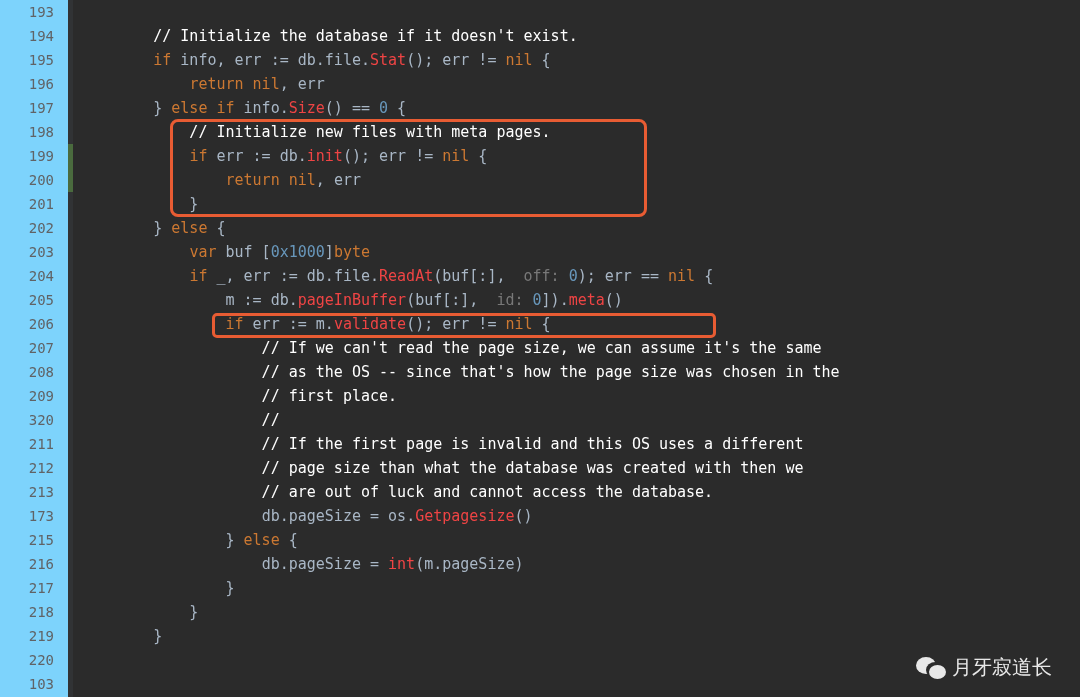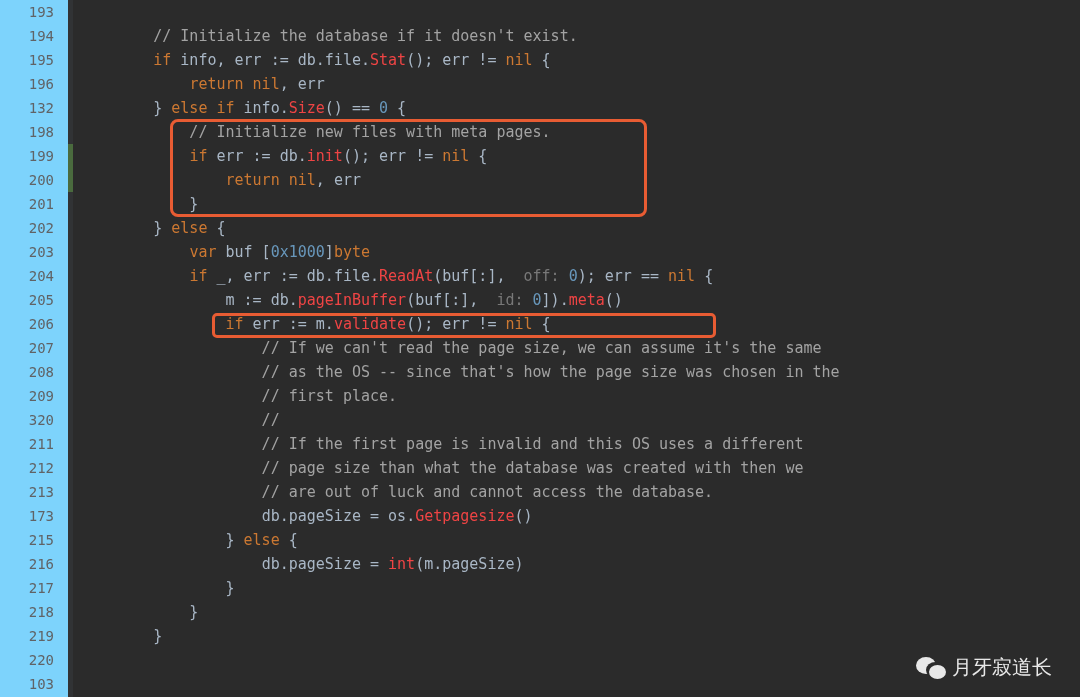--- a/index.html
+++ b/index.html
@@ -48,21 +48,21 @@
   color: #a9b7c6;
   position: relative;
   padding-left: 8px;
 }
 .line {
   height: 24px;
   line-height: 24px;
   white-space: pre;
   position: relative;
 }
-.cm { color: #a3a3a3; }
+.cm { color: #ffffff; }
 .kw { color: #cc7832; }
 .id { color: #a9b7c6; }
 .fn { color: #ef4444; }
 .num { color: #6897bb; }
 .pn { color: #a9b7c6; }
 .hint { color: #787878; }
 .highlight-box {
   position: absolute;
   border: 3px solid #e85c33;
   border-radius: 8px;
@@ -108,21 +108,21 @@
 </style>
 </head>
 <body>
 
 <div class="editor">
   <div class="gutter" id="gutter">
       <div class="ln">193</div>
       <div class="ln">194</div>
       <div class="ln">195</div>
       <div class="ln">196</div>
-      <div class="ln">132</div>
+      <div class="ln">197</div>
       <div class="ln">198</div>
       <div class="ln">199</div>
       <div class="ln">200</div>
       <div class="ln">201</div>
       <div class="ln">202</div>
       <div class="ln">203</div>
       <div class="ln">204</div>
       <div class="ln">205</div>
       <div class="ln">206</div>
       <div class="ln">207</div>

